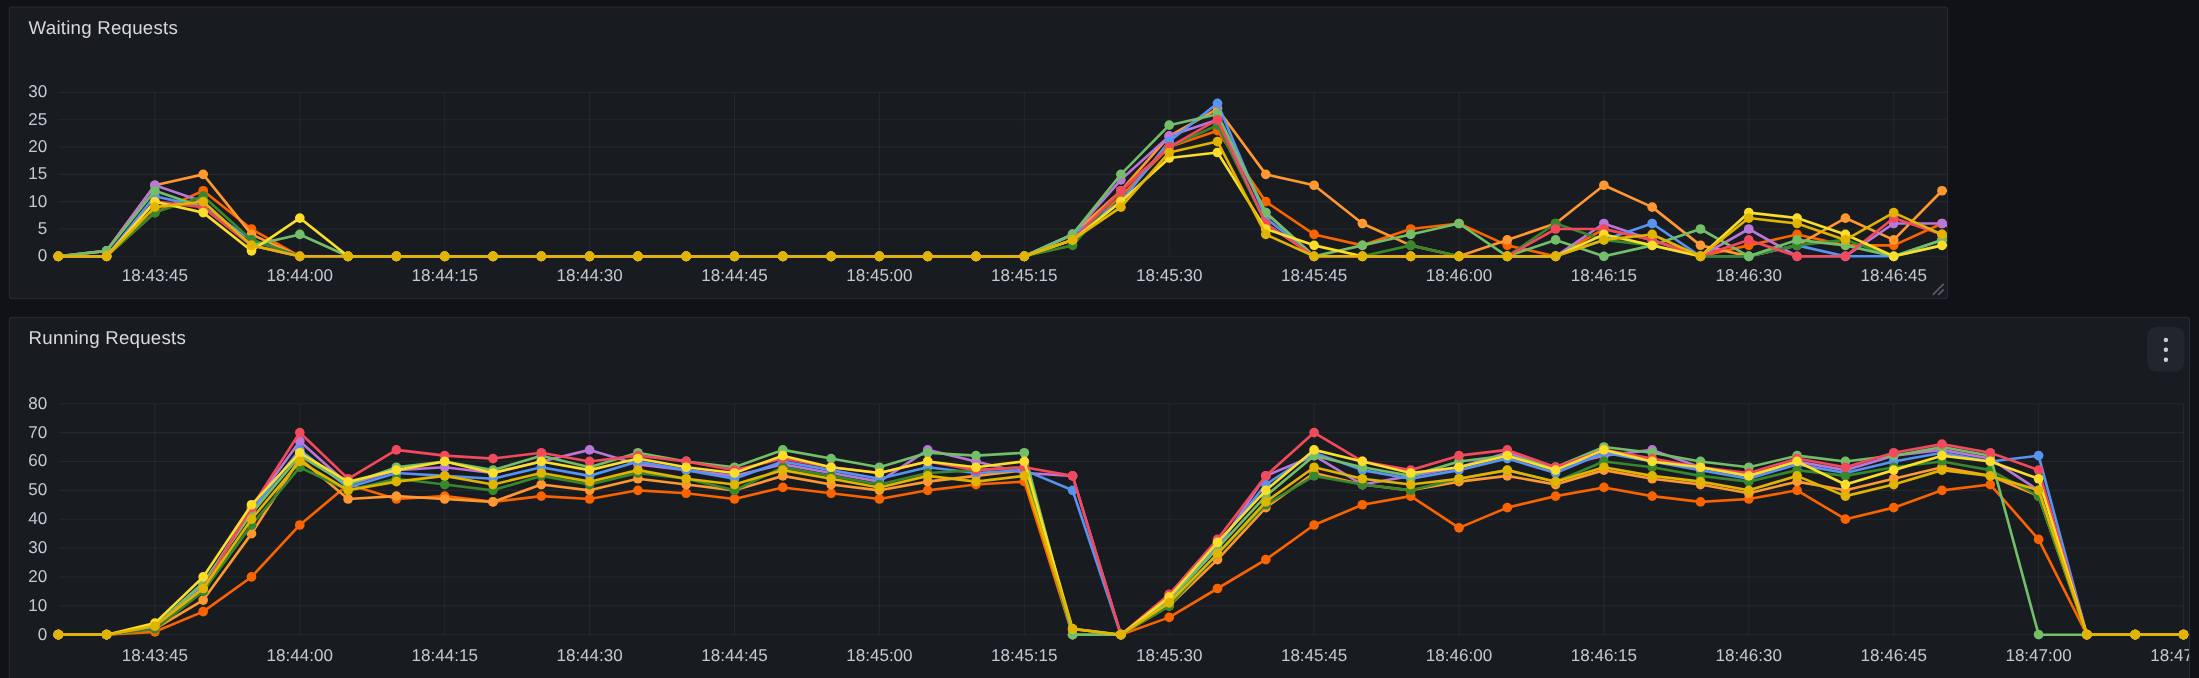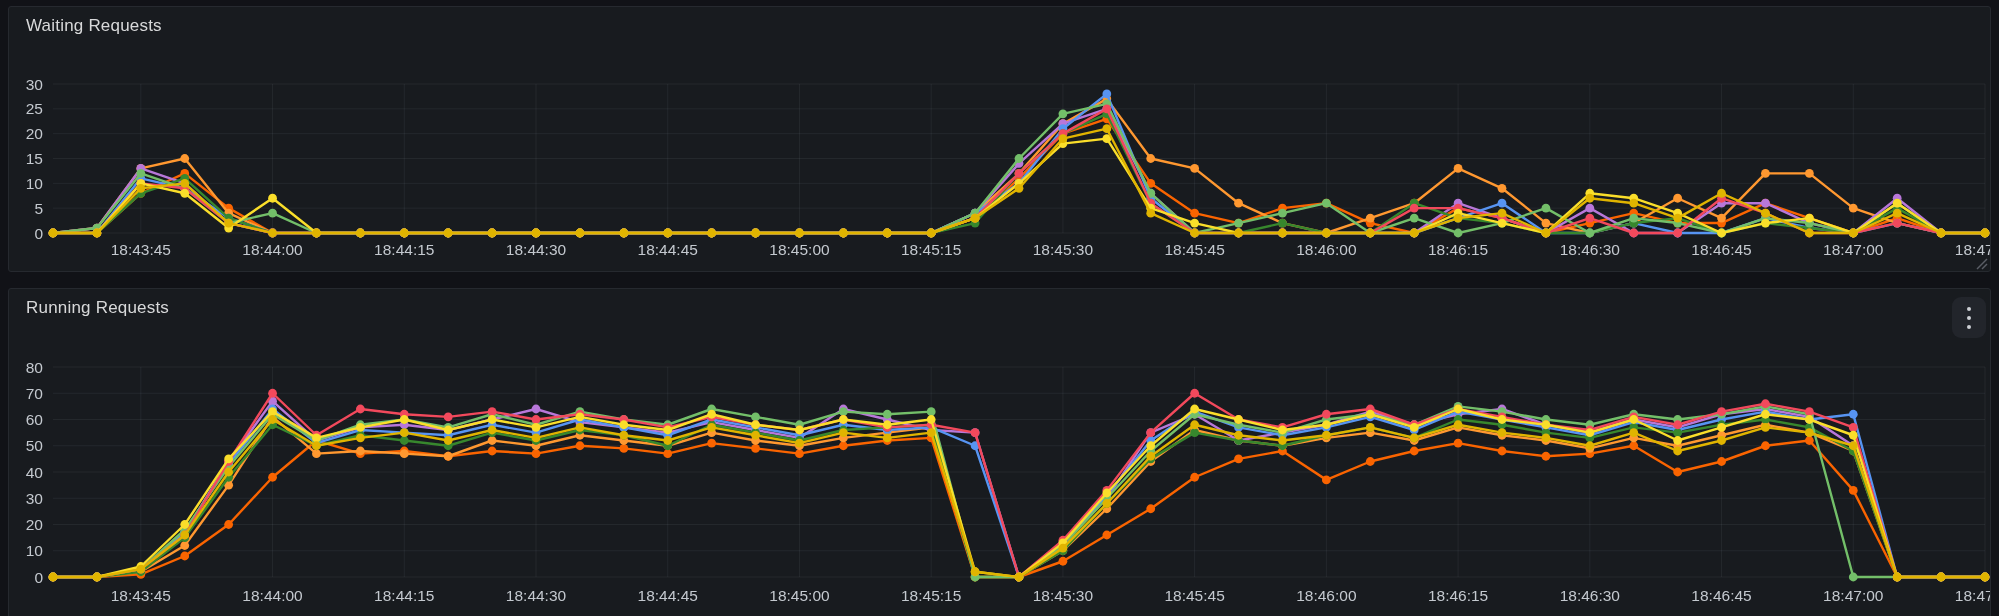--- a/index.html
+++ b/index.html
@@ -1,19 +1,19 @@
 <!DOCTYPE html>
 <html><head>
 <meta charset="utf-8">
 <style>
   html,body{margin:0;padding:0;background:#111217;width:1999px;height:616px;overflow:hidden;
     font-family:"Liberation Sans",sans-serif;}
   .panel{position:absolute;background:#181B1F;border:1px solid #26292F;border-radius:3px;
     box-sizing:border-box;overflow:hidden;}
-  #panel0{left:8px;top:6px;width:1983px;height:266px;}
+  #panel0{left:8px;top:6px;width:1763px;height:266px;}
   #panel1{left:8px;top:288px;width:1983px;height:373px;padding-left:16px;}
   .panel-title{position:absolute;left:17px;top:9px;margin:0;font-size:17px;font-weight:500;
     color:#D8D9DA;letter-spacing:.2px;z-index:2;}
   svg.chart{position:absolute;left:0;top:0;display:block;}
   .grid{stroke:rgba(204,214,226,0.07);stroke-width:1;}
   .ytick{fill:#C4C9CF;font-size:15.5px;text-anchor:end;dominant-baseline:central;}
   .xtick{fill:#C4C9CF;font-size:15.5px;text-anchor:middle;}
   .panel-menu{position:absolute;top:8px;right:4px;width:34px;height:41px;background:#22252B;
     border:none;border-radius:9px;display:flex;align-items:center;justify-content:center;
     cursor:pointer;z-index:3;padding:0;}

